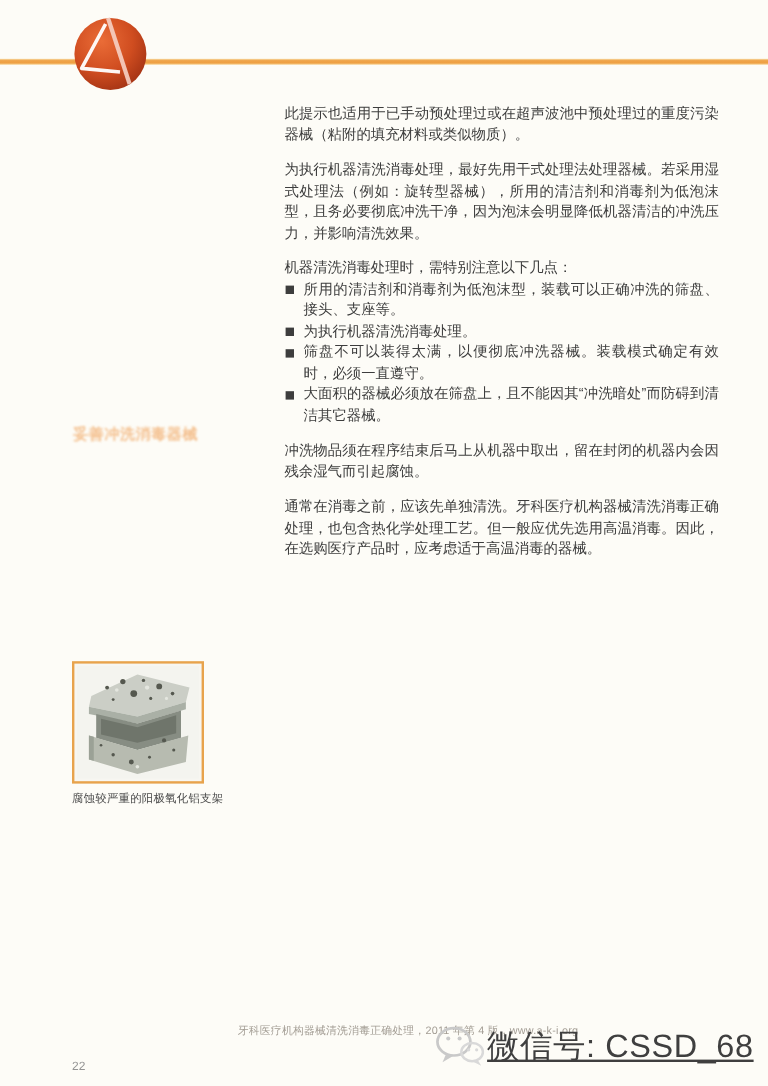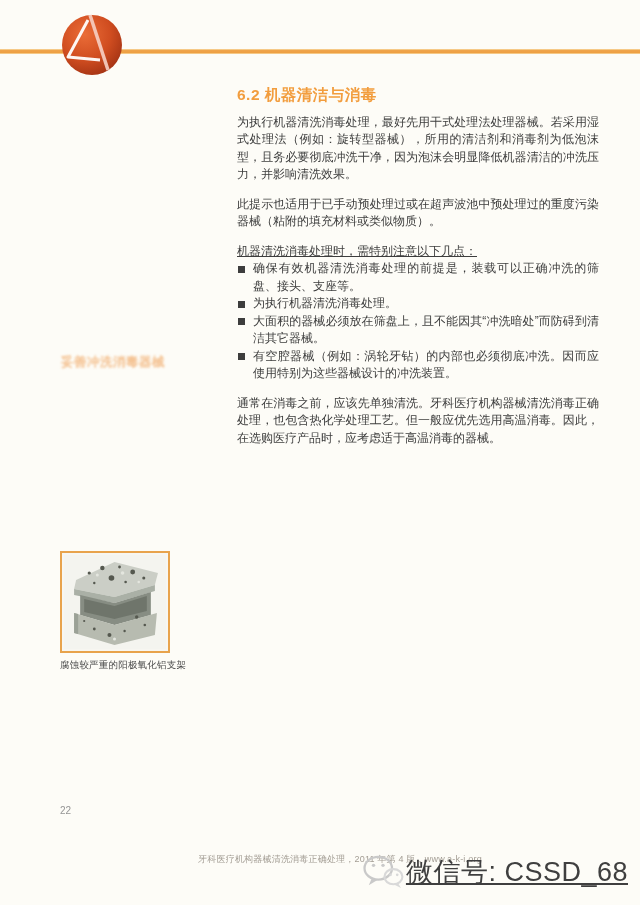--- a/index.html
+++ b/index.html
@@ -36,30 +36,30 @@
   .content {
     position:absolute; left:237px; top:86px; width:362px;
     color:#3d3d3d; font-size:12px; line-height:17.5px;
     text-align:justify; z-index:2;
   }
   .heading {
     color:#f29d3e; font-size:15.5px; font-weight:bold; letter-spacing:.5px;
     margin-bottom:10px; text-align:left;
   }
   .para { margin-bottom:12px; }
-  .list-intro { margin-bottom:0;text-decoration:underline; }
+  .list-intro { margin-bottom:0; }
   .bullets { list-style:none; margin-bottom:12px; }
   .bullet { position:relative; padding-left:16px; }
   .bullet::before {
     content:""; position:absolute; left:1px; top:5.5px;
     width:7px; height:7px; background:#3d3d3d;
   }
 
   .footer-page-num {
-    position:absolute; left:60px; top:805px; font-size:10px; color:#949494; z-index:2;
+    position:absolute; left:60px; top:884px; font-size:10px; color:#949494; z-index:2;
   }
   .footer-doc-info {
     position:absolute; left:170px; top:853px; width:340px; text-align:center;
     font-size:9px; color:#a39d94; letter-spacing:.2px; white-space:nowrap; z-index:2;
   }
 
   .watermark {
     position:absolute; right:12px; top:854px; display:flex; align-items:center; gap:2px; z-index:3;
   }
   .wechat-icon { width:42px; height:36px; }
@@ -123,37 +123,37 @@
           <circle cx="58" cy="18" r="1.8"></circle>
         <circle cx="74" cy="27" r="1.3"></circle>
           <circle cx="50" cy="84" r="1.5"></circle>
       </g>
     </svg>
   </div>
   <figcaption class="figure-caption">腐蚀较严重的阳极氧化铝支架</figcaption>
 </figure>
 
 <main class="content">
-  <h2 class="heading">6.2 机器清洁与消毒</h2>
 
   <div>
+      <p class="para">此提示也适用于已手动预处理过或在超声波池中预处理过的重度污染器械（粘附的填充材料或类似物质）。</p>
       <p class="para">为执行机器清洗消毒处理，最好先用干式处理法处理器械。若采用湿式处理法（例如：旋转型器械），所用的清洁剂和消毒剂为低泡沫型，且务必要彻底冲洗干净，因为泡沫会明显降低机器清洁的冲洗压力，并影响清洗效果。</p>
-      <p class="para">此提示也适用于已手动预处理过或在超声波池中预处理过的重度污染器械（粘附的填充材料或类似物质）。</p>
     </div>
 
   <p class="para list-intro">机器清洗消毒处理时，需特别注意以下几点：</p>
 
   <ul class="bullets">
-      <li class="bullet">确保有效机器清洗消毒处理的前提是，装载可以正确冲洗的筛盘、接头、支座等。</li>
+      <li class="bullet">所用的清洁剂和消毒剂为低泡沫型，装载可以正确冲洗的筛盘、接头、支座等。</li>
       <li class="bullet">为执行机器清洗消毒处理。</li>
+      <li class="bullet">筛盘不可以装得太满，以便彻底冲洗器械。装载模式确定有效时，必须一直遵守。</li>
       <li class="bullet">大面积的器械必须放在筛盘上，且不能因其“冲洗暗处”而防碍到清洁其它器械。</li>
-      <li class="bullet">有空腔器械（例如：涡轮牙钻）的内部也必须彻底冲洗。因而应使用特别为这些器械设计的冲洗装置。</li>
     </ul>
 
   <div>
+      <p class="para">冲洗物品须在程序结束后马上从机器中取出，留在封闭的机器内会因残余湿气而引起腐蚀。</p>
       <p class="para">通常在消毒之前，应该先单独清洗。牙科医疗机构器械清洗消毒正确处理，也包含热化学处理工艺。但一般应优先选用高温消毒。因此，在选购医疗产品时，应考虑适于高温消毒的器械。</p>
     </div>
 </main>
 
 <span class="footer-page-num">22</span>
 <span class="footer-doc-info">牙科医疗机构器械清洗消毒正确处理，2011 年第 4 版，www.a-k-i.org</span>
 
 <div class="watermark">
   <span class="wechat-icon">
     <svg viewBox="0 0 44 38" xmlns="http://www.w3.org/2000/svg">

